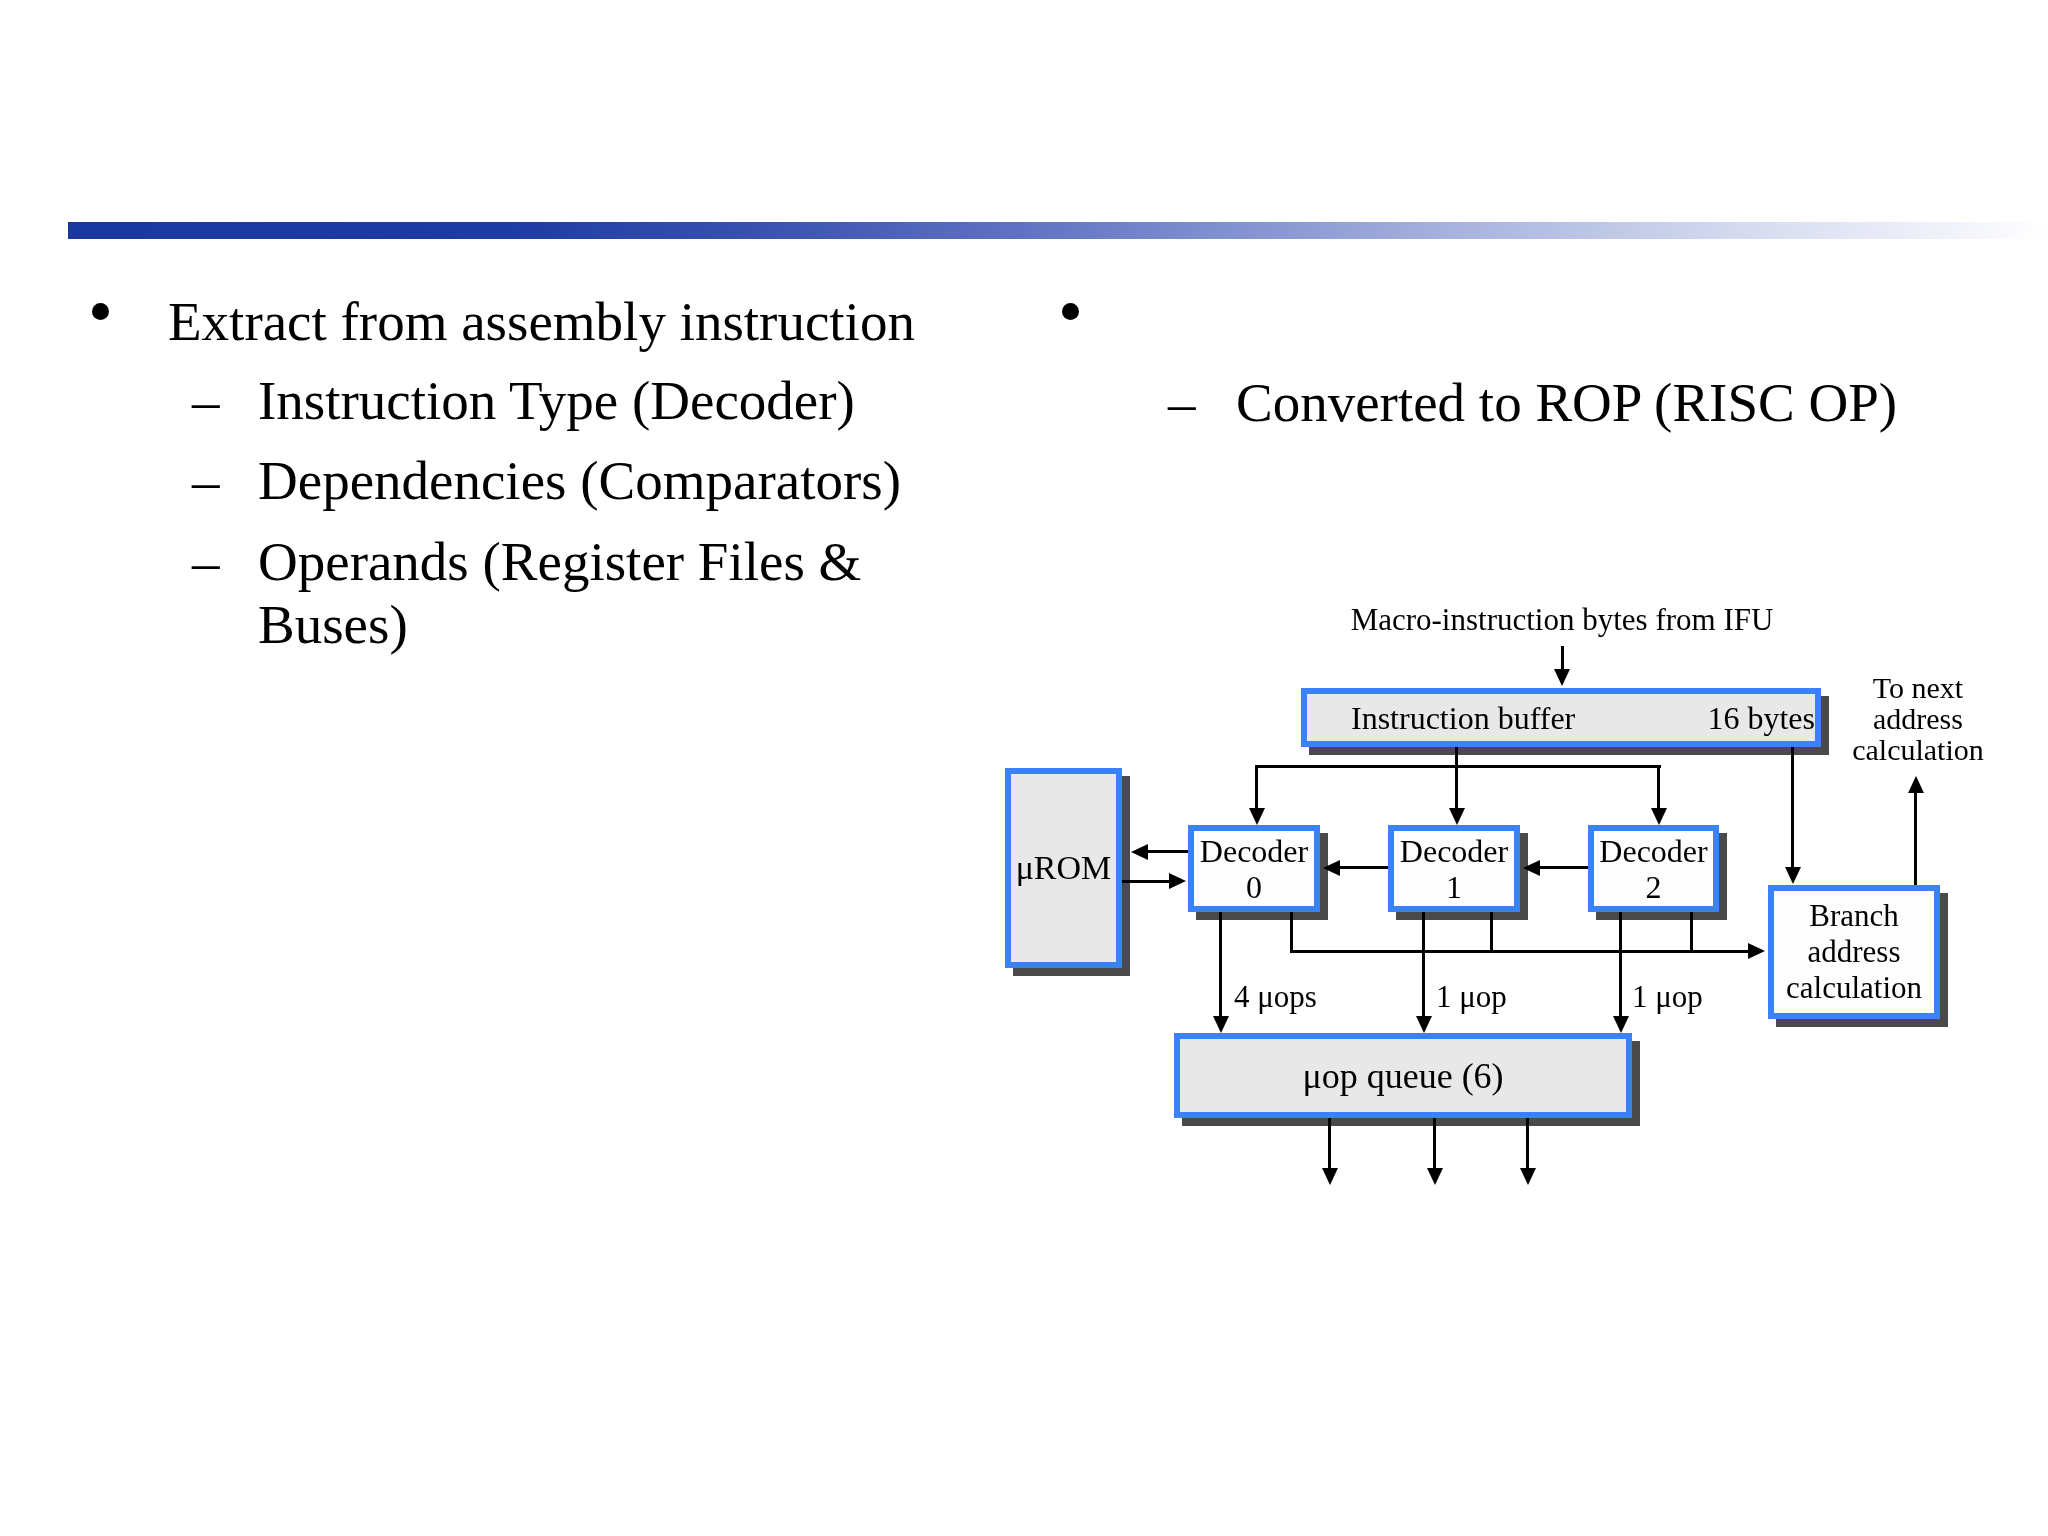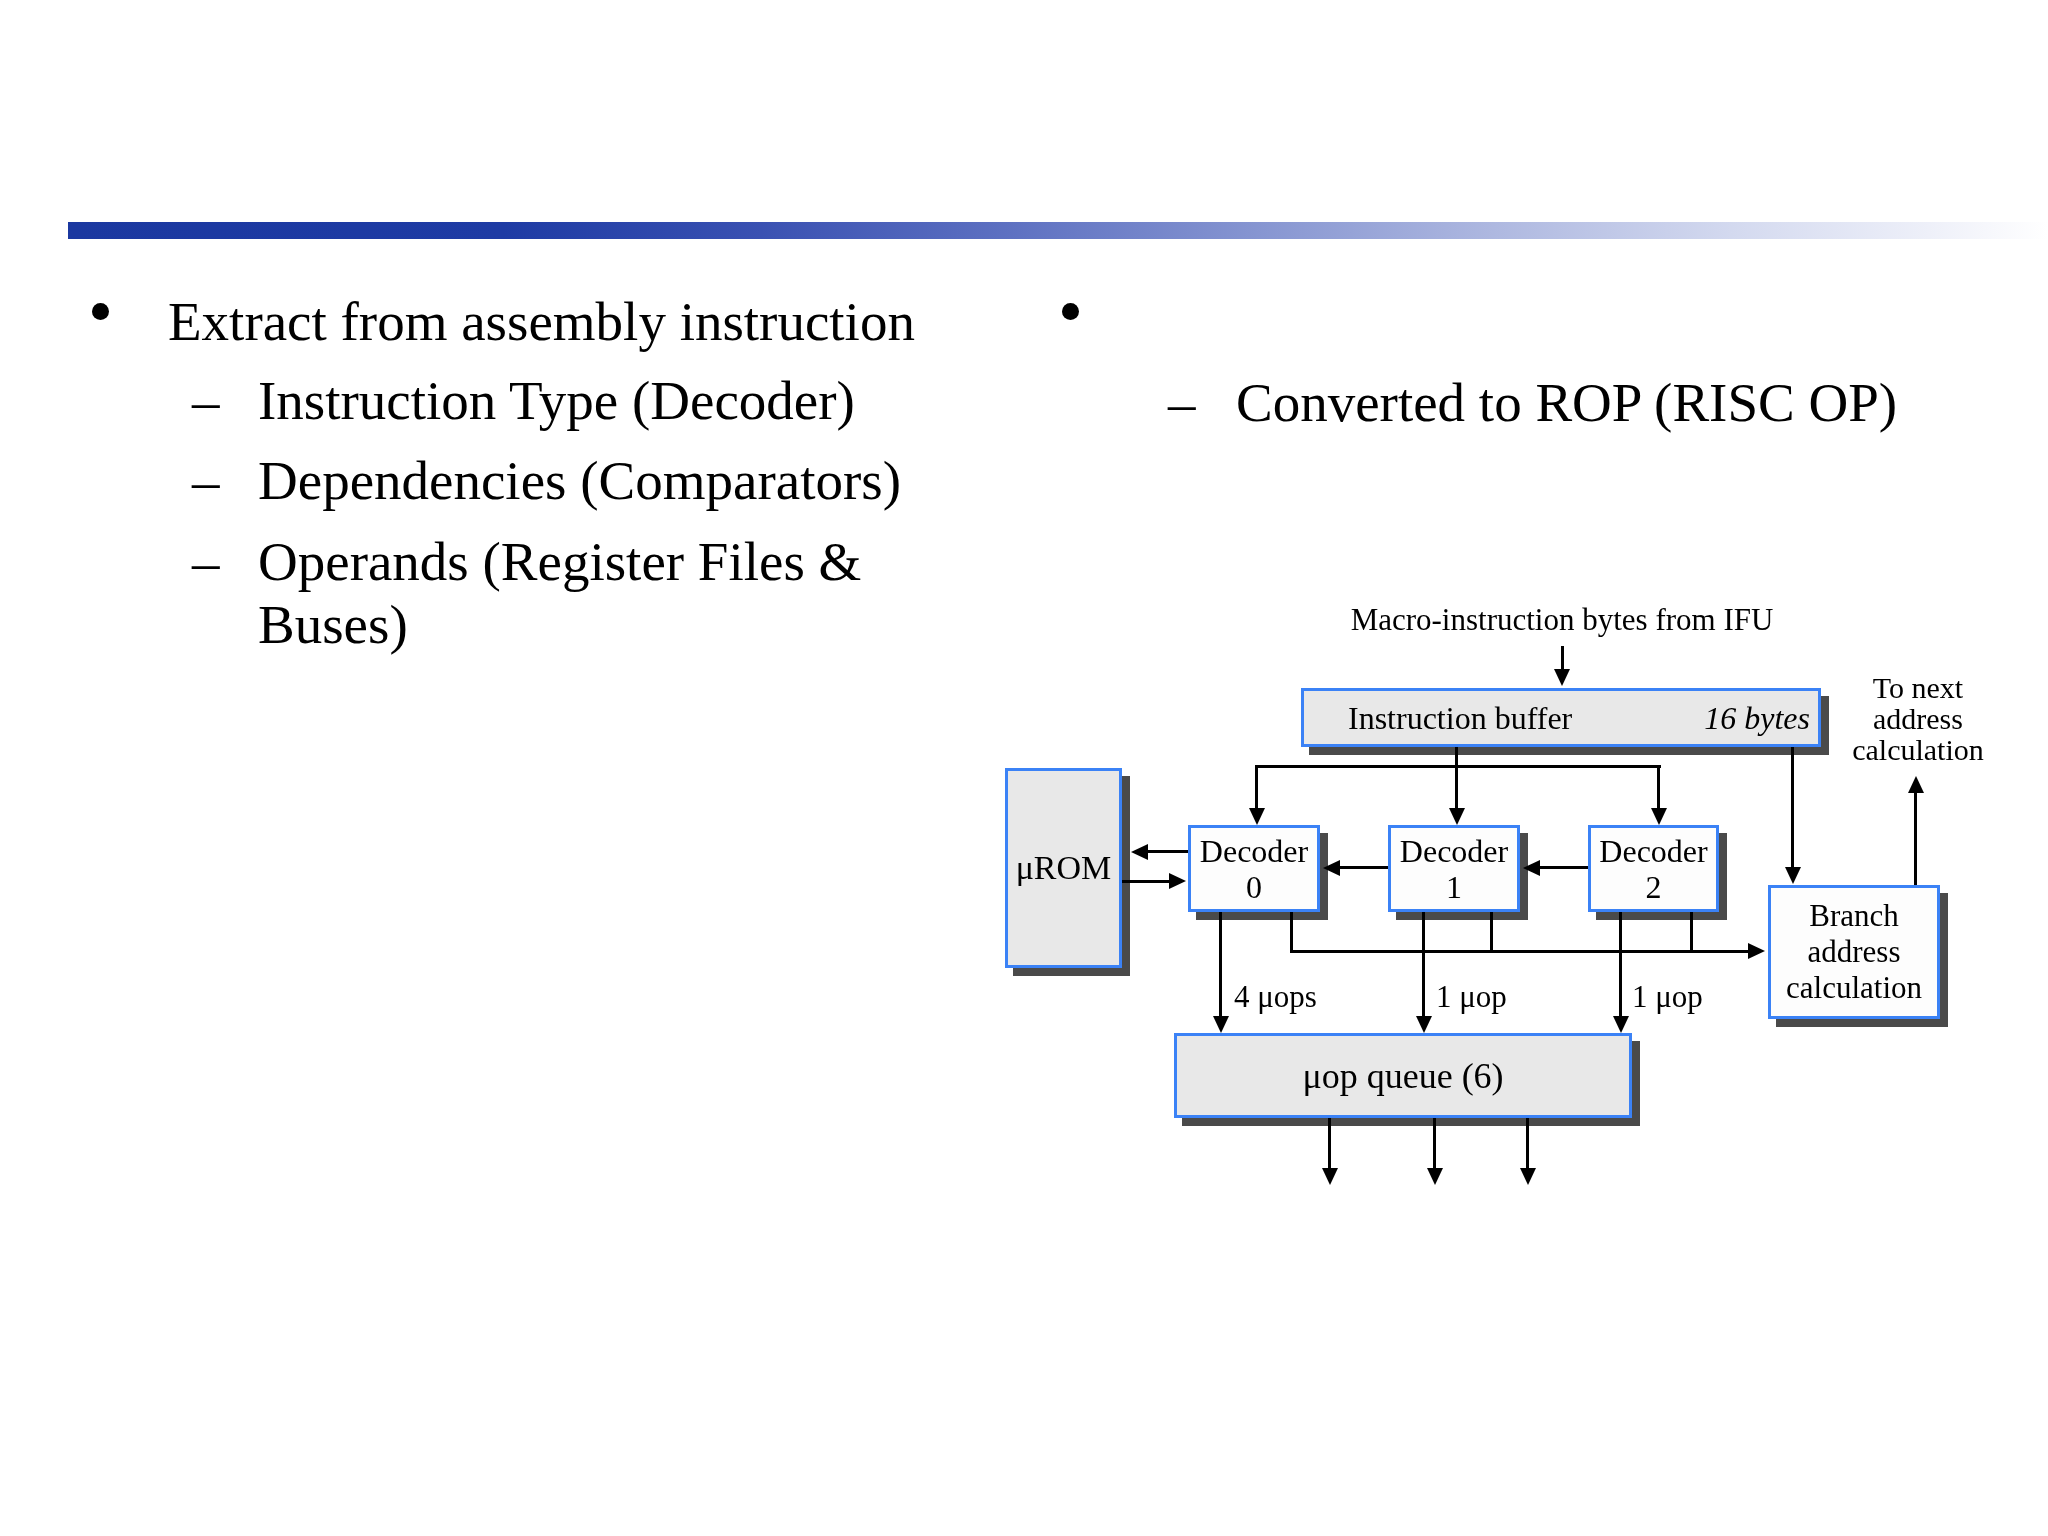--- a/index.html
+++ b/index.html
@@ -28,21 +28,21 @@
   .body-text{font-size:55px;line-height:72px;white-space:nowrap;}
   .dot{width:17px;height:17px;border-radius:50%;background:#000;}
   .dash{display:inline-block;width:66px;}
   .dashR{display:inline-block;width:68px;}
   .cisc-line{display:flex;align-items:center;}
   .arrow-shape{display:inline-flex;align-items:center;margin:6px 14px 0 14px;}
   .arrow-shape .bar{width:26px;height:11px;background:#000;}
   .arrow-shape .head{width:0;height:0;border-top:19px solid transparent;border-bottom:19px solid transparent;border-left:30px solid #000;}
   
   .dbox{
-    box-sizing:border-box;border:3px solid #3b82f6;
+    box-sizing:border-box;border:6px solid #3b82f6;
     box-shadow:8px 8px 0 0 #4a4a4a;
     display:flex;align-items:center;justify-content:center;
     text-align:center;
   }
   .gray{background:#e8e8e8;}
   .white{background:#fdfdfd;}
   .dtext{font-size:32px;line-height:36px;}
   .hl{background:#000;height:3px;}
   .vl{background:#000;width:3px;}
   .ah{width:0;height:0;border-style:solid;}
@@ -77,21 +77,21 @@
   <div class="abs body-text" style="left:1168px;top:367px;">
     <span class="dashR">–</span><span>Converted to ROP (RISC OP)</span>
   </div>
 
   <div class="abs dtext center-text" style="left:1312px;top:602px;width:500px;font-size:31px;">Macro-instruction bytes from IFU</div>
   <div class="abs vl" style="left:1561px;top:646px;height:24px;"></div>
   <div class="abs ah down" style="left:1554px;top:669px;"></div>
 
   <div class="abs dbox gray" style="left:1301px;top:688px;width:520px;height:59px;justify-content:space-between;">
     <span class="dtext" style="padding-left:44px;">Instruction buffer</span>
-    <span class="dtext" style="padding-right:8px;font-style:italic;">16 bytes</span>
+    <span class="dtext" style="padding-right:0;">16 bytes</span>
   </div>
 
   <div class="abs center-text" style="left:1843px;top:672px;width:150px;font-size:30px;line-height:31px;">
     <div>To next</div>
     <div>address</div>
     <div>calculation</div>
   </div>
   <div class="abs ah up" style="left:1908px;top:776px;"></div>
   <div class="abs vl" style="left:1914px;top:793px;height:93px;"></div>
 

